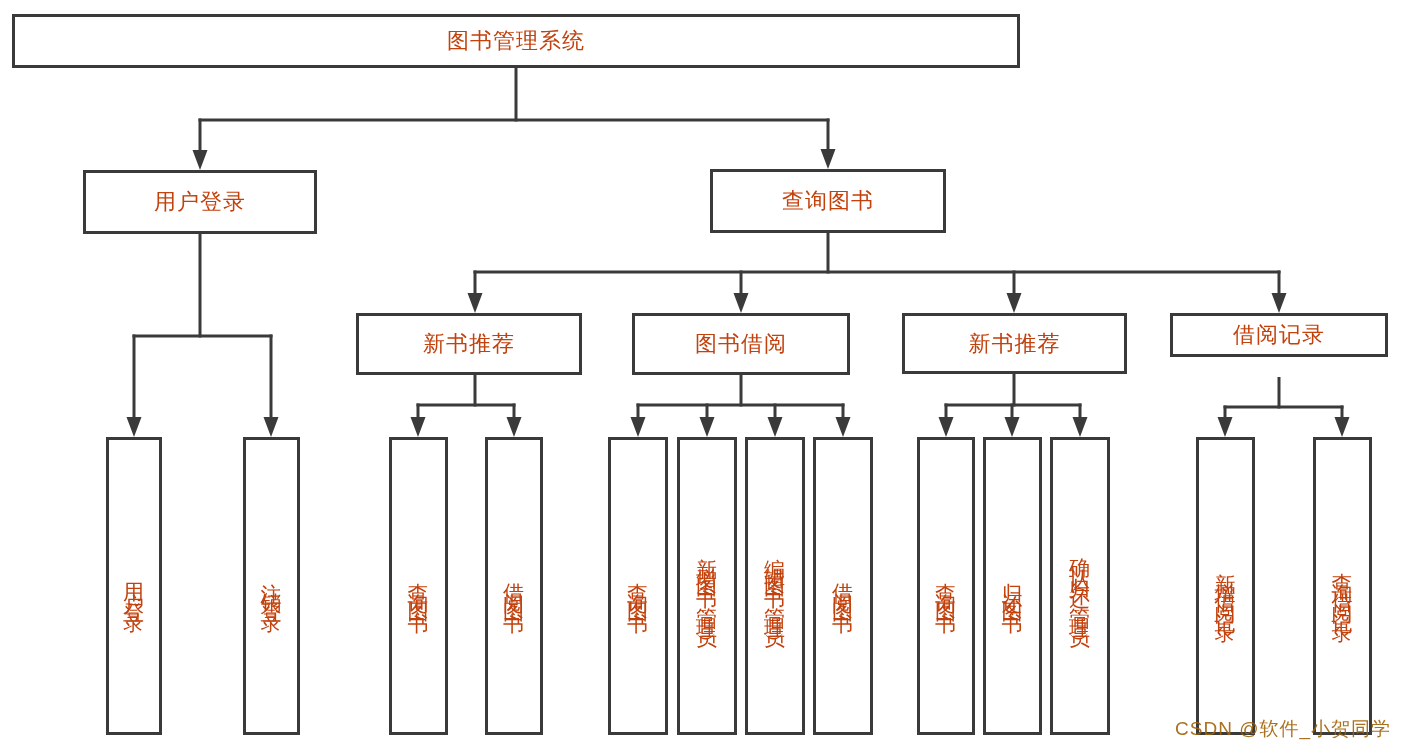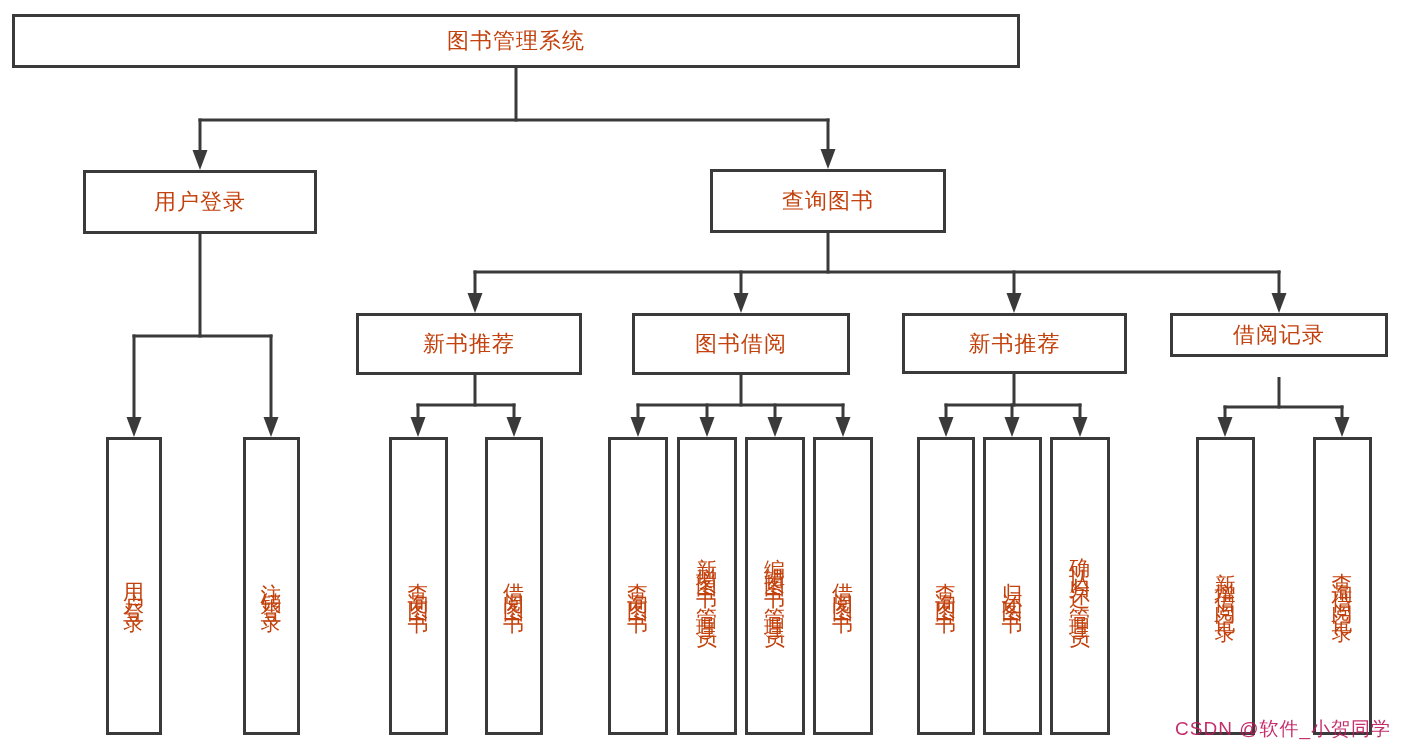--- a/index.html
+++ b/index.html
@@ -37,21 +37,21 @@
     font-size: 21px;
     letter-spacing: 10px;
     line-height: 1;
     text-align: center;
   }
   .watermark {
     position: absolute;
     right: 14px;
     bottom: 5px;
     font-size: 19px;
-    color: #be185d;
+    color: #a16207;
     opacity: 0.9;
     letter-spacing: 1px;
     z-index: 3;
     white-space: nowrap;
   }
 </style>
 </head>
 <body>
 
 <div id="canvas">

